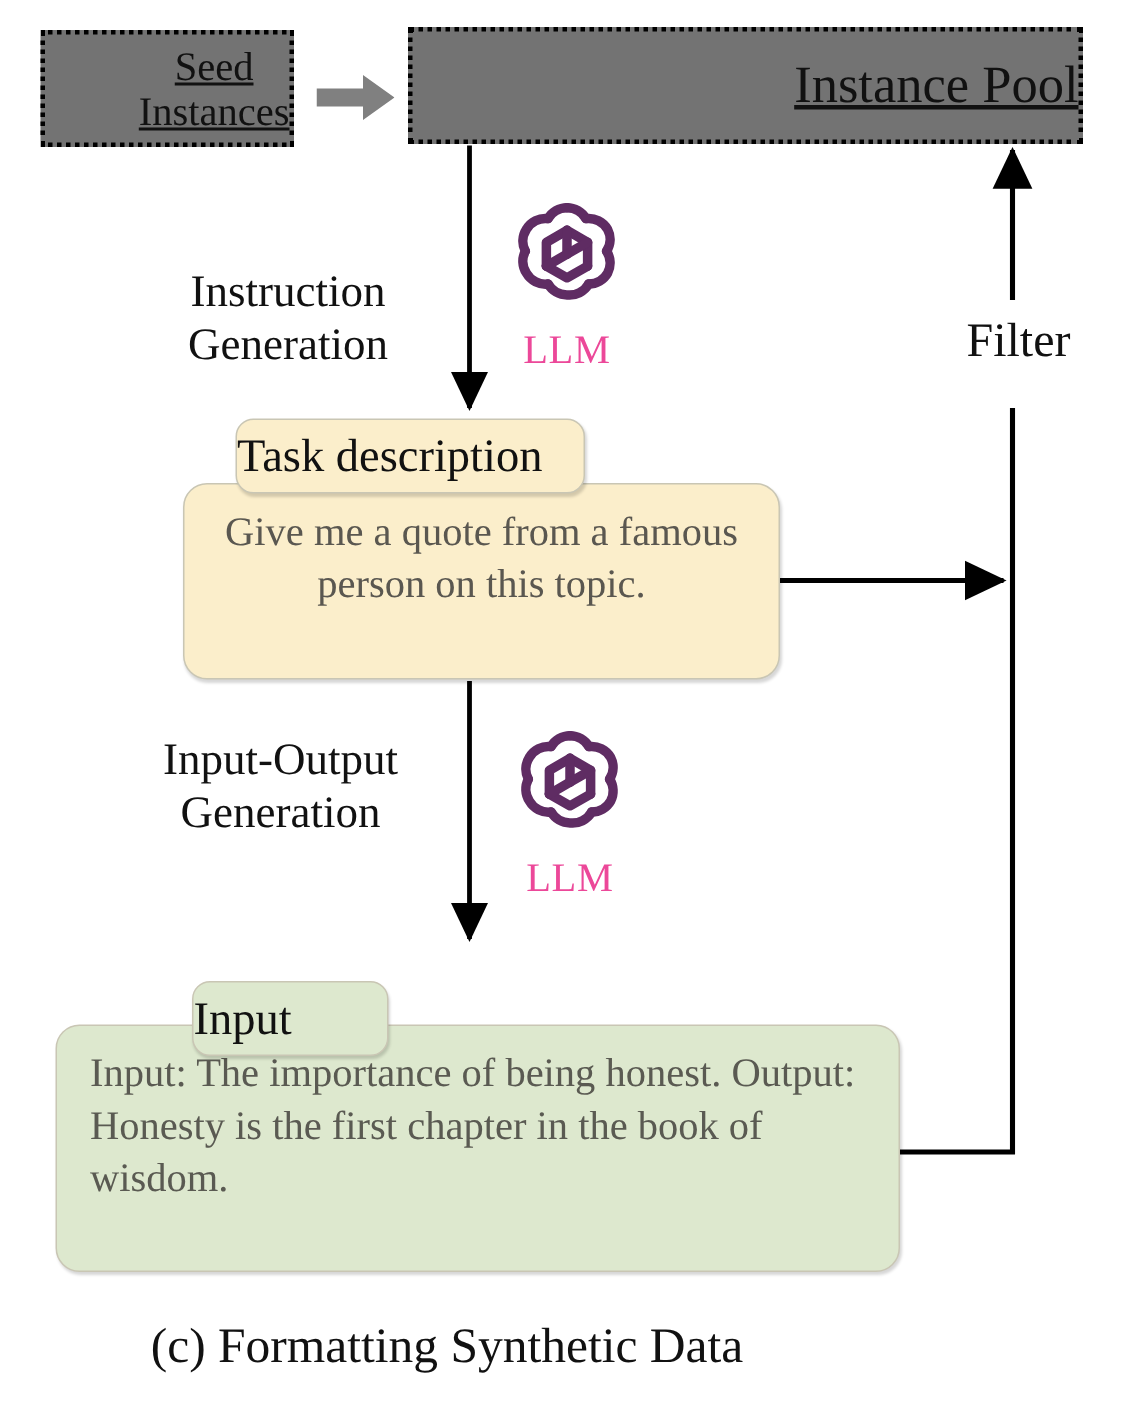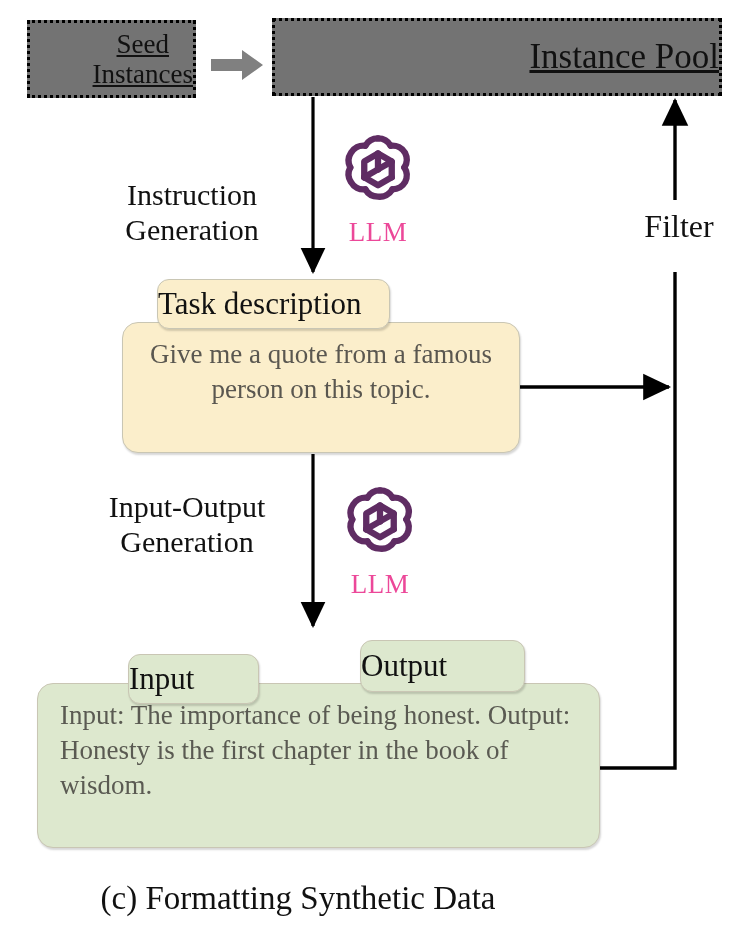--- a/index.html
+++ b/index.html
@@ -244,19 +244,16 @@
     <div class="llm-caption">LLM</div>
   </div>
 
   <div class="abs callout-body" id="io-body">
     <div id="io-text">Input: The importance of being honest.
 Output: Honesty is the first chapter in the book of wisdom.</div>
   </div>
   <div class="abs callout-tab" id="input-tab">
     <span>Input</span>
   </div>
-  <div class="abs callout-tab" id="output-tab">
-    <span>Output</span>
-  </div>
 
   <div class="abs" id="caption">(c) Formatting Synthetic Data</div>
 
 </div>
 
 </body></html>

